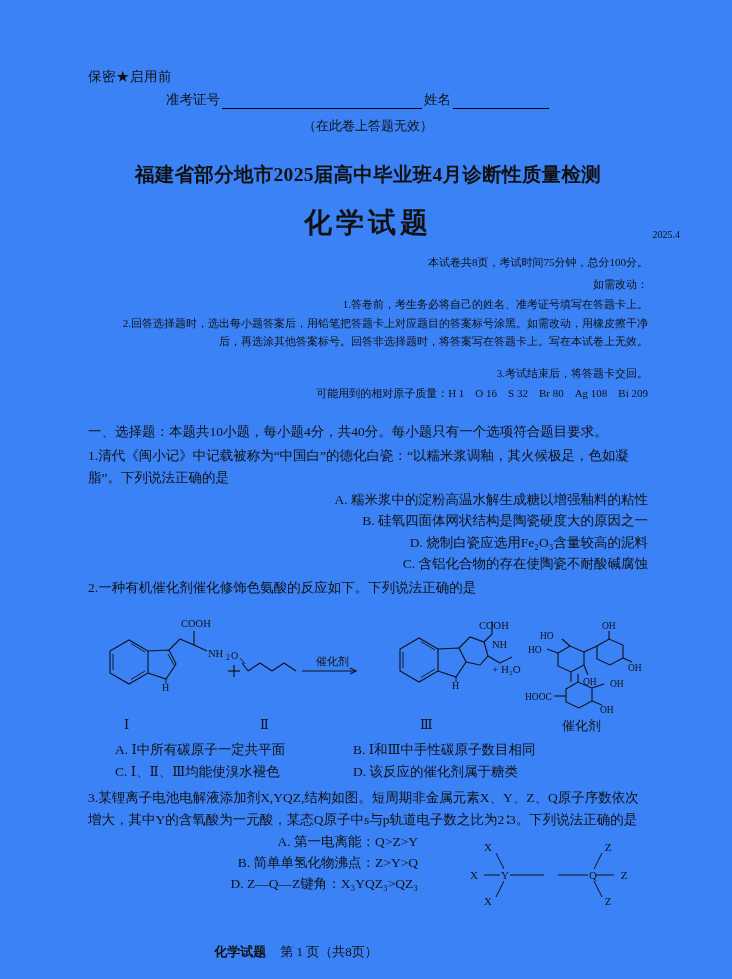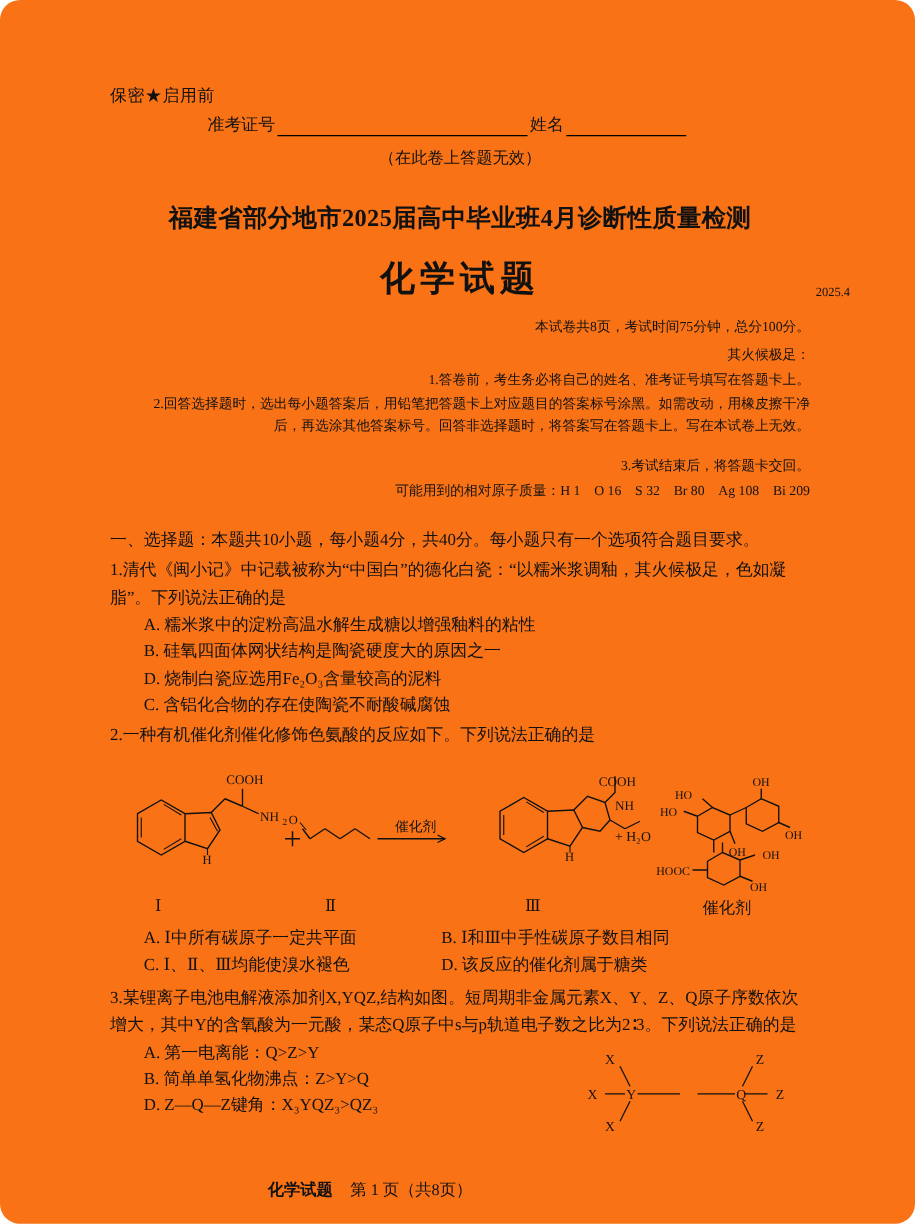--- a/index.html
+++ b/index.html
@@ -13,22 +13,21 @@
     position: relative;
     font-family: "Liberation Serif", "DejaVu Serif", serif;
     color: #111;
     overflow: hidden;
   }
   .page {
     position: absolute;
     left: 0; top: 0;
     width: 732px;
     height: 979px;
-    background: #f97316;
-    border-radius: 16px;
+    background: #3b82f6;
   }
   .inner {
     position: absolute;
     left: 88px;
     top: 68px;
     width: 560px;
   }
   .secret-line {
     font-size: 13.5px;
     letter-spacing: 0.5px;
@@ -96,20 +95,21 @@
   }
   .q {
     font-size: 13.5px;
     line-height: 1.62;
     margin-top: 3px;
   }
   .opt {
     font-size: 13.5px;
     line-height: 1.58;
     margin-left: 27px;
+    text-align: right;
   }
   .opt-row {
     display: flex;
     font-size: 13.5px;
     line-height: 1.58;
     margin-left: 27px;
   }
   .opt-row > div:first-child { width: 238px; flex: none; }
   .footer {
     position: absolute;
@@ -156,21 +156,21 @@
 
     <div class="title-main">福建省部分地市2025届高中毕业班4月诊断性质量检测</div>
 
     <div class="subject-row">
       <div class="subject">化学试题</div>
       <div class="date">2025.4</div>
     </div>
 
     <div class="para indent2">本试卷共8页，考试时间75分钟，总分100分。</div>
 
-    <div class="para blk">其火候极足：</div>
+    <div class="para blk">如需改动：</div>
     <div class="para indent2" style="margin-top:2px">1.答卷前，考生务必将自己的姓名、准考证号填写在答题卡上。</div>
     <div class="para indent2" style="margin-top:2px">2.回答选择题时，选出每小题答案后，用铅笔把答题卡上对应题目的答案标号涂黑。如需改动，用橡皮擦干净后，再选涂其他答案标号。回答非选择题时，将答案写在答题卡上。写在本试卷上无效。</div>
     <div class="para indent2" style="margin-top:14px">3.考试结束后，将答题卡交回。</div>
     <div class="para indent2" style="margin-top:2px">可能用到的相对原子质量：H 1　O 16　S 32　Br 80　Ag 108　Bi 209</div>
 
     <div class="section-head">一、选择题：本题共10小题，每小题4分，共40分。每小题只有一个选项符合题目要求。</div>
 
     <div class="q">
       <span>1.</span><span>清代《闽小记》中记载被称为“中国白”的德化白瓷：“以糯米浆调釉，其火候极足，色如凝脂”。下列说法正确的是</span>
     </div>

